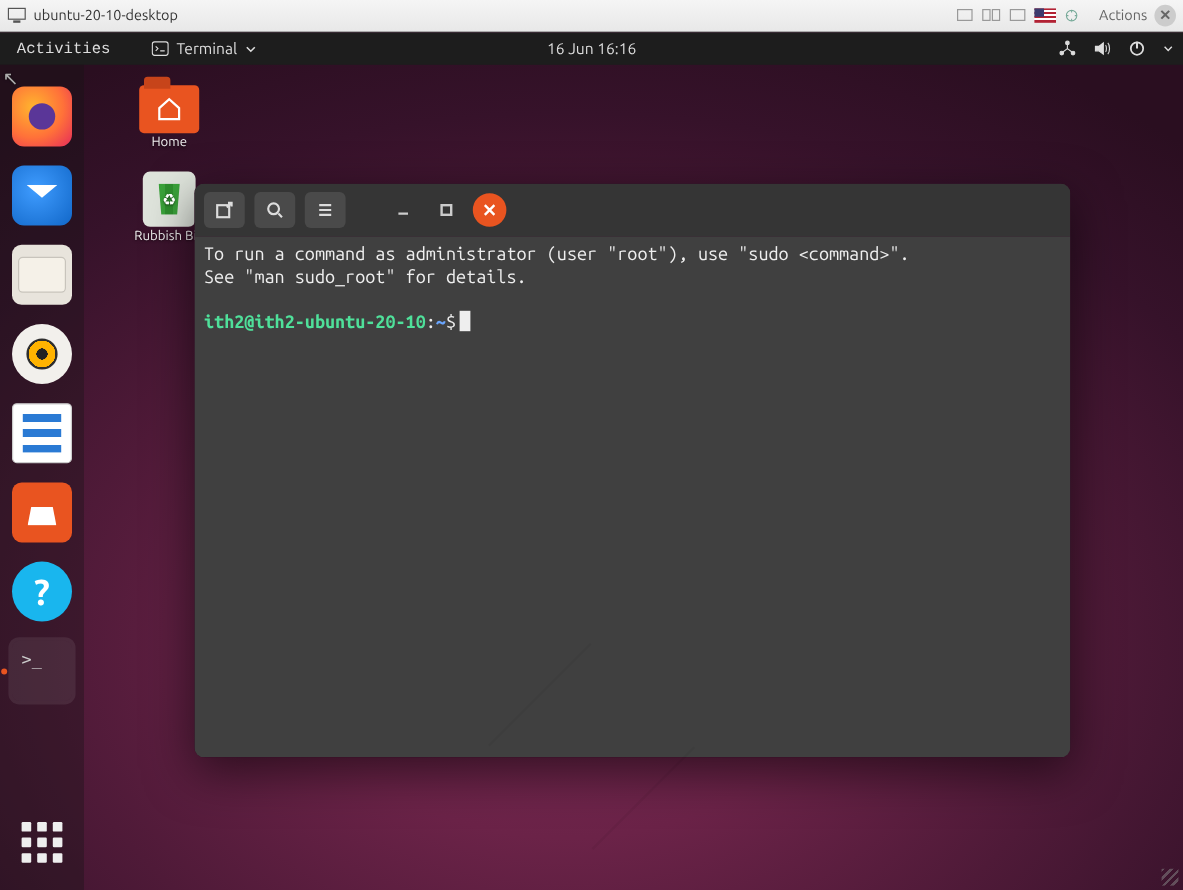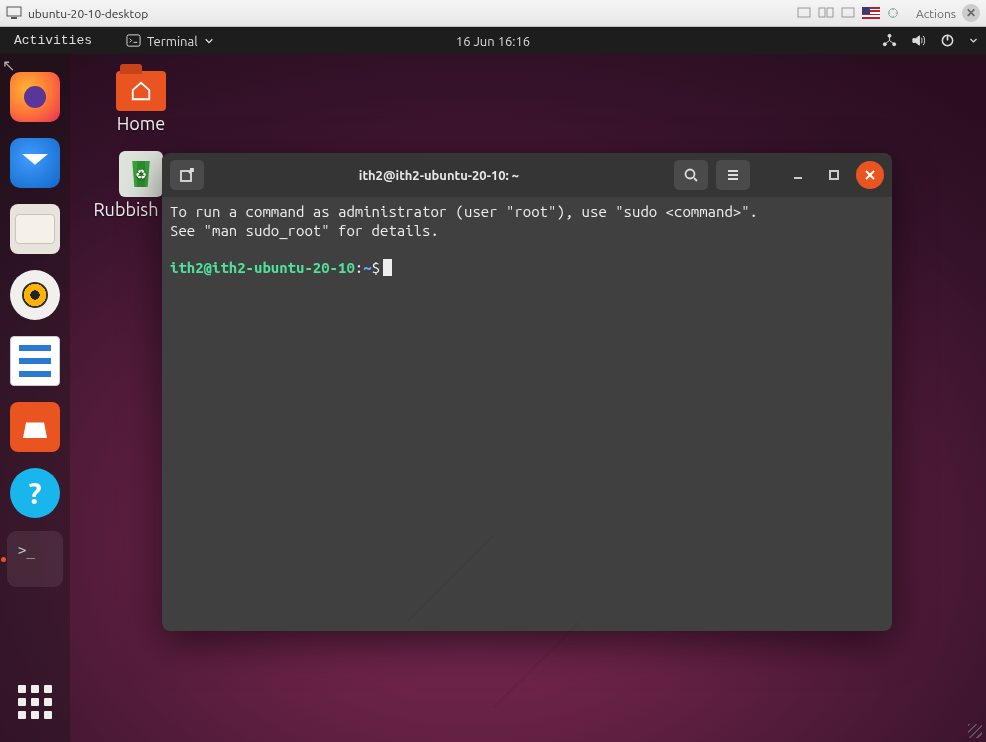--- a/index.html
+++ b/index.html
@@ -105,21 +105,21 @@
   align-content:center;justify-content:center;
 }
 .dock .grid-btn span{background:#eee;border-radius:1px;}
 
 .desktop-icons {
   position:absolute;left:100px;top:44px;
   display:flex;flex-direction:column;gap:18px;
 }
 .desktop-icon {
   width:82px;display:flex;flex-direction:column;align-items:center;gap:2px;
-  color:#eee;font-size:18px;text-shadow:0 1px 2px rgba(0,0,0,.6);
+  color:#eee;font-size:11px;text-shadow:0 1px 2px rgba(0,0,0,.6);
 }
 .folder-shape{width:50px;height:40px;background:#e95420;border-radius:4px;position:relative;}
 .folder-shape::before{content:"";position:absolute;top:-7px;left:4px;width:22px;height:10px;background:#c7441a;border-radius:3px 3px 0 0;}
 .folder-shape .home-glyph{position:absolute;inset:0;display:flex;align-items:center;justify-content:center;color:#fff;}
 .trash-shape{width:44px;height:46px;background:#dfe4dc;border-radius:6px;position:relative;display:flex;align-items:center;justify-content:center;}
 .trash-shape::after{content:"";width:22px;height:26px;background:linear-gradient(90deg,#3aa23a 33%,#2e8f2e 33% 66%,#3aa23a 66%);clip-path:polygon(10% 0,90% 0,80% 100%,20% 100%);}
 .trash-shape::before{content:"♻";position:absolute;color:#fff;font-size:13px;z-index:2;}
 
 .terminal-window{
   position:absolute;left:162px;top:126px;width:730px;height:478px;
@@ -277,21 +277,20 @@
   </div>
 
   <div class="terminal-window">
     <div class="terminal-titlebar">
       <div class="tb-btn">
         <svg viewBox="0 0 16 16">
             <rect x="2" y="4" width="10" height="10" fill="none"></rect>
             <path d="M11 2h3v3M14 2l-4 4"></path>
           </svg>
       </div>
-      <div class="tb-title">ith2@ith2-ubuntu-20-10: ~</div>
       <div class="tb-btn">
         <svg viewBox="0 0 16 16">
             <circle cx="7" cy="7" r="4.5" fill="none"></circle>
             <path d="M11 11l3 3"></path>
           </svg>
       </div>
       <div class="tb-btn">
         <svg viewBox="0 0 16 16">
             <path d="M3 4h10M3 8h10M3 12h10"></path>
           </svg>

